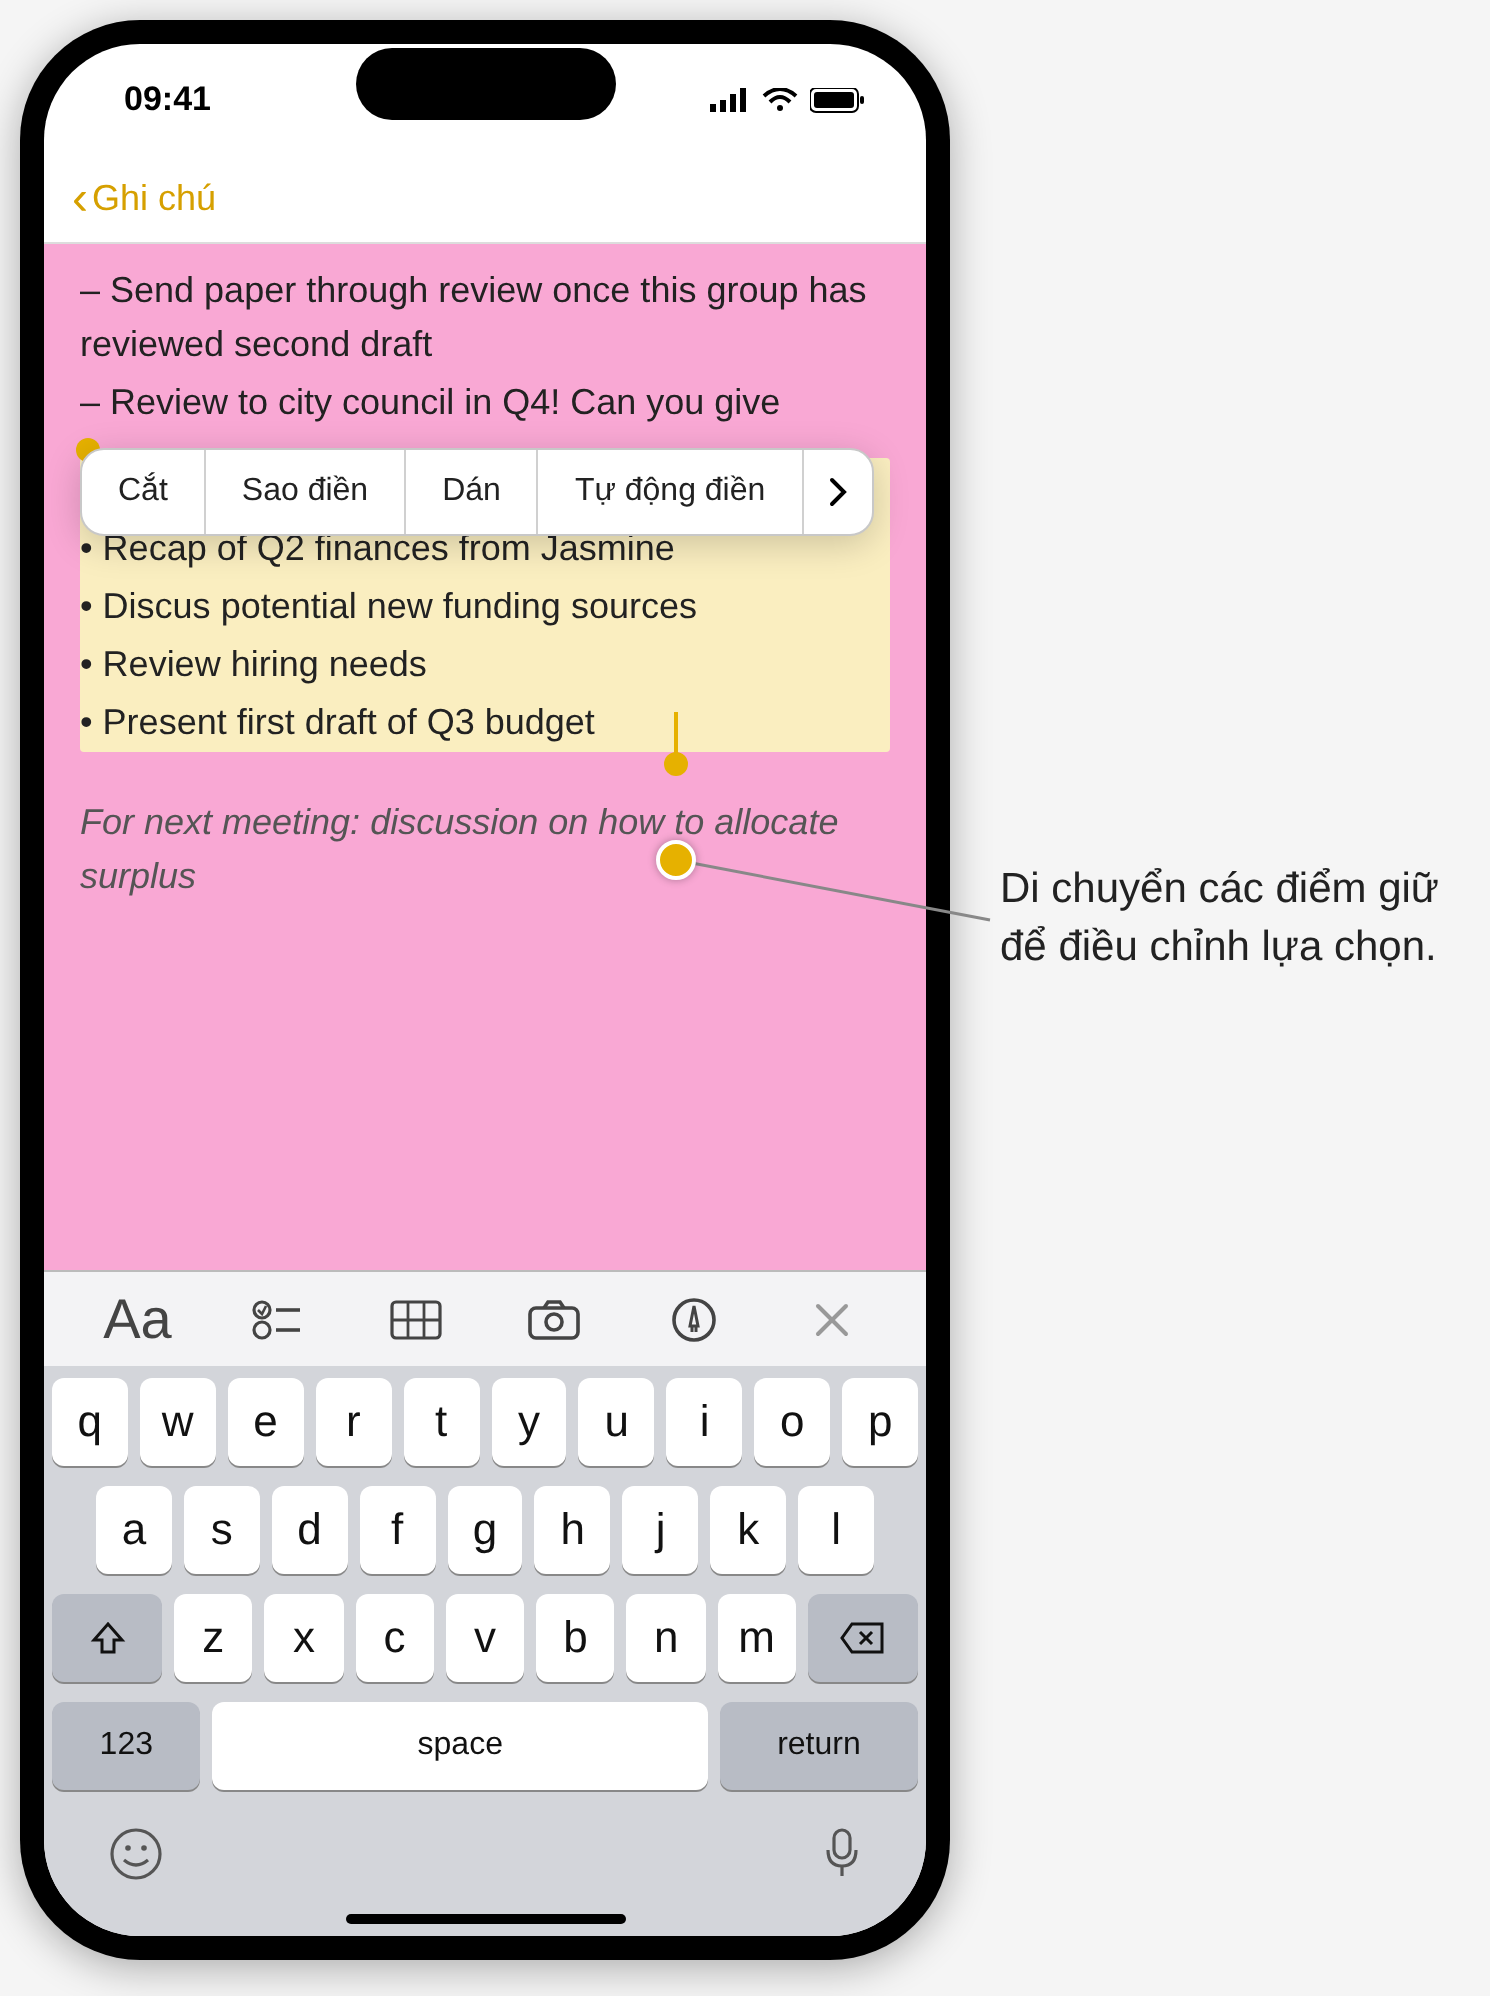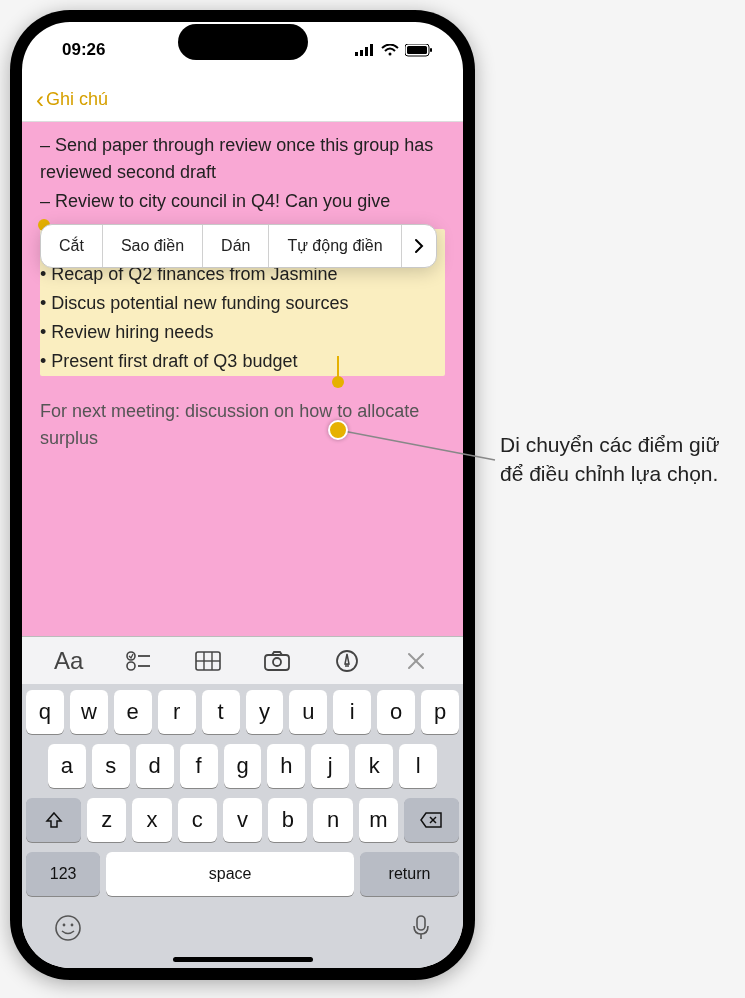--- a/index.html
+++ b/index.html
@@ -80,21 +80,21 @@
     border-radius: 50%;
   }
   .sel-handle.start { top:-10px; left:-2px; }
   .sel-handle.start::after {
     content:''; position:absolute; left:5px; top:10px; width:2px; height:22px; background:#e6b100;
   }
   .sel-handle.end { bottom:-12px; left: 292px; }
   .sel-handle.end::before {
     content:''; position:absolute; left:5px; bottom:10px; width:2px; height:22px; background:#e6b100;
   }
-  .italic-note { color:#555; margin-top: 22px; }
+  .italic-note { font-style: italic; color:#555; margin-top: 22px; }
   .edit-menu {
     position: absolute;
     top: 102px; left: 18px;
     display:flex; align-items:center;
     background: #fff;
     border: 0.5px solid #c8c8c8;
     border-radius: 12px;
     box-shadow: 0 4px 18px rgba(0,0,0,0.18);
     height: 44px;
     overflow: hidden;
@@ -169,21 +169,21 @@
   }
 </style>
 </head>
 <body>
 
 <div class="phone">
   <div class="notch"></div>
   <div class="screen">
 
     <div class="status-bar">
-      <span>09:26</span>
+      <span>09:41</span>
       <div class="status-right">
         <span class="signal">
           <svg width="20" height="12">
               <rect x="0" y="8" width="3" height="4" fill="#000"></rect>
               <rect x="5" y="6" width="3" height="6" fill="#000"></rect>
               <rect x="10" y="3" width="3" height="9" fill="#000"></rect>
               <rect x="15" y="0" width="3" height="12" fill="#000"></rect>
             </svg>
         </span>
         <span class="wifi">
@@ -233,21 +233,21 @@
         <div class="m-item">Tự động điền</div>
         <div class="m-item arrow">
           <svg width="10" height="16">
               <path d="M2 2 L8 8 L2 14" stroke="#000" stroke-width="2" fill="none" stroke-linecap="round"></path>
             </svg>
         </div>
       </div>
     </div>
 
     <div class="format-bar">
-      <div class="fbtn" style="font-size:24px;">Aa</div>
+      <div class="fbtn" style="font-size:28px;">Aa</div>
       <div class="fbtn">
         <svg width="26" height="20">
             <circle cx="6" cy="5" r="4" stroke="#444" fill="none" stroke-width="1.6"></circle>
             <path d="M4 5 L6 7 L8 3" stroke="#444" stroke-width="1.3" fill="none"></path>
             <line x1="13" y1="5" x2="25" y2="5" stroke="#444" stroke-width="1.8"></line>
             <circle cx="6" cy="15" r="4" stroke="#444" fill="none" stroke-width="1.6"></circle>
             <line x1="13" y1="15" x2="25" y2="15" stroke="#444" stroke-width="1.8"></line>
           </svg>
       </div>
       <div class="fbtn">

